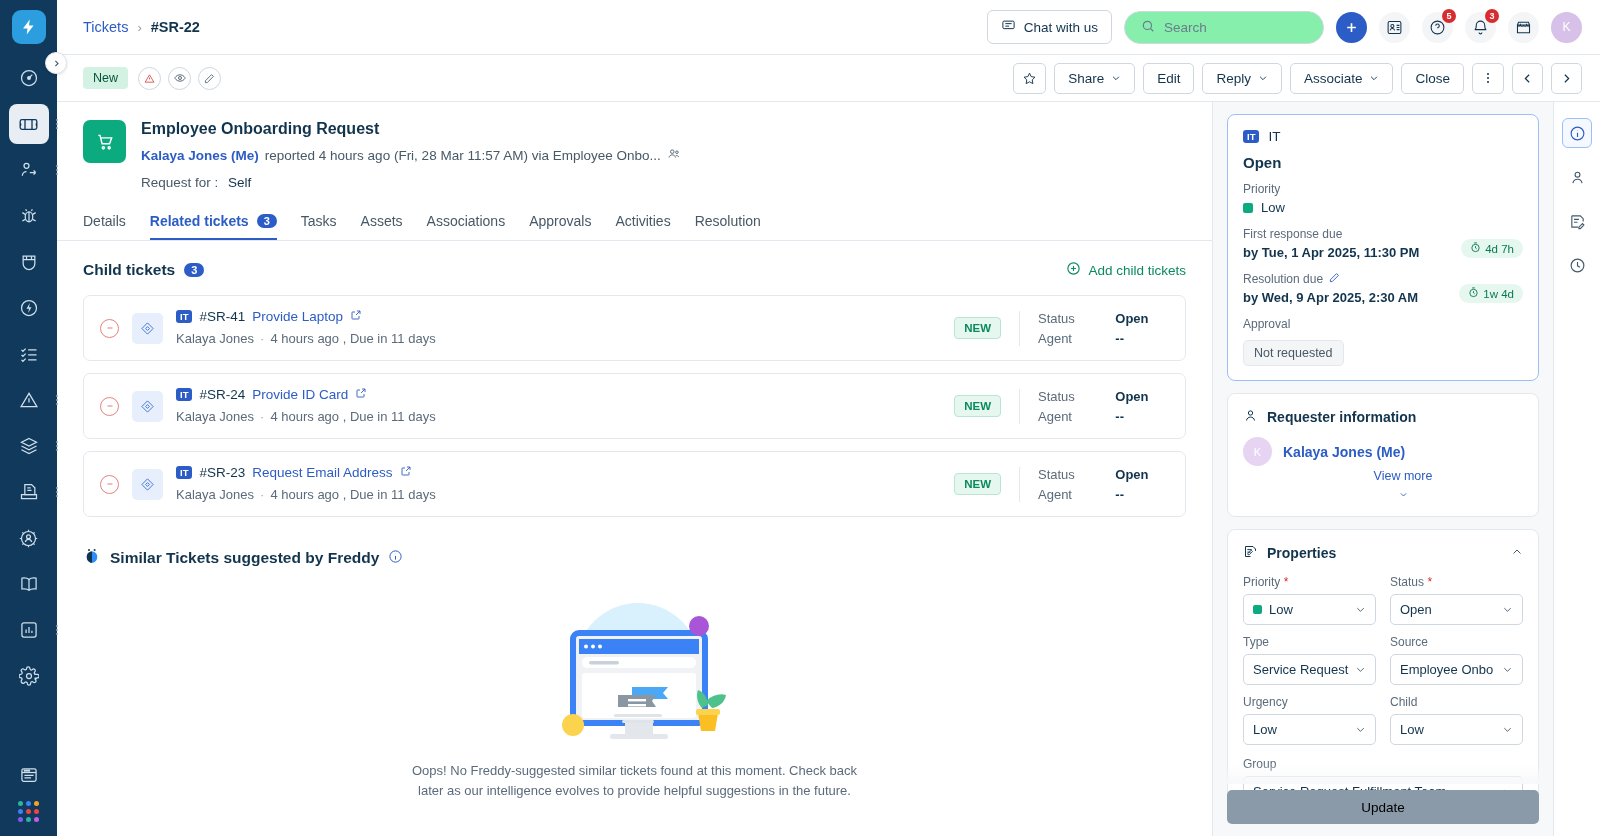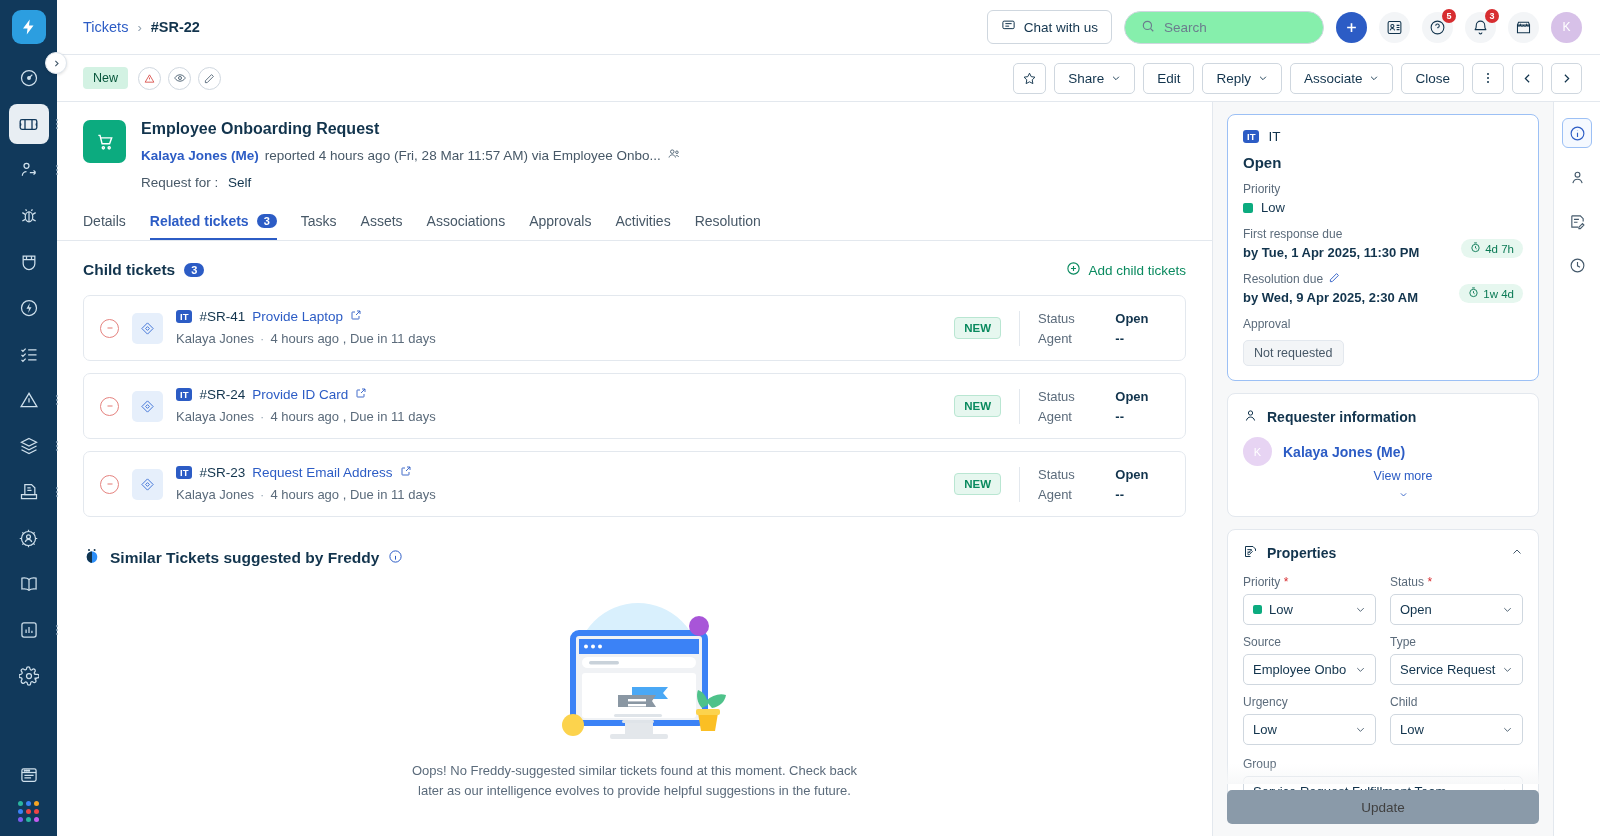--- a/index.html
+++ b/index.html
@@ -217,21 +217,21 @@
   .field-label { font-size: 12px; color: #5b6b7b; margin-bottom: 5px; }
   .req-star { color: #d72d30; }
   .select {
     border: 1px solid #cfd7df; border-radius: 5px; background: #fff;
     height: 31px; display: flex; align-items: center; padding: 0 9px;
     font-size: 13px; color: #12344d; cursor: pointer; overflow: hidden; white-space: nowrap;
   }
   .select .txt { flex: 1; overflow: hidden; text-overflow: clip; }
   .update-btn {
     position: absolute; left: 14px; right: 14px; bottom: 12px;
-    background: #8a9aa9; color: #404040; border: none; border-radius: 5px;
+    background: #8a9aa9; color: #000000; border: none; border-radius: 5px;
     height: 34px; font-size: 13.5px; cursor: pointer;
     font-family: "Liberation Sans", sans-serif;
   }
   .rp-fade { position:absolute; left:14px; right:14px; bottom:52px; height:20px; background:linear-gradient(transparent,#f7f8f9); }
 
   
   .rail {
     width: 47px; min-width: 47px; background: #fff; border-left: 1px solid #e3e8ee;
     display: flex; flex-direction: column; align-items: center; padding-top: 16px; gap: 14px;
   }
@@ -850,32 +850,32 @@
               <div>
                 <div class="field-label"><span>Status</span> <span class="req-star">*</span></div>
                 <div class="select">
                   <span class="txt">Open</span>
                   <svg width="11" height="11" viewBox="0 0 24 24" fill="none" stroke="#44596b" stroke-width="2">
                     <path d="M5 9l7 7 7-7"></path>
                   </svg>
                 </div>
               </div>
               <div>
+                <div class="field-label"><span>Type</span> </div>
+                <div class="select">
+                  <span class="txt">Service Request</span>
+                  <svg width="11" height="11" viewBox="0 0 24 24" fill="none" stroke="#44596b" stroke-width="2">
+                    <path d="M5 9l7 7 7-7"></path>
+                  </svg>
+                </div>
+              </div>
+              <div>
                 <div class="field-label"><span>Source</span> </div>
                 <div class="select">
                   <span class="txt">Employee Onbo</span>
-                  <svg width="11" height="11" viewBox="0 0 24 24" fill="none" stroke="#44596b" stroke-width="2">
-                    <path d="M5 9l7 7 7-7"></path>
-                  </svg>
-                </div>
-              </div>
-              <div>
-                <div class="field-label"><span>Type</span> </div>
-                <div class="select">
-                  <span class="txt">Service Request</span>
                   <svg width="11" height="11" viewBox="0 0 24 24" fill="none" stroke="#44596b" stroke-width="2">
                     <path d="M5 9l7 7 7-7"></path>
                   </svg>
                 </div>
               </div>
               <div>
                 <div class="field-label"><span>Urgency</span> </div>
                 <div class="select">
                   <span class="txt">Low</span>
                   <svg width="11" height="11" viewBox="0 0 24 24" fill="none" stroke="#44596b" stroke-width="2">

